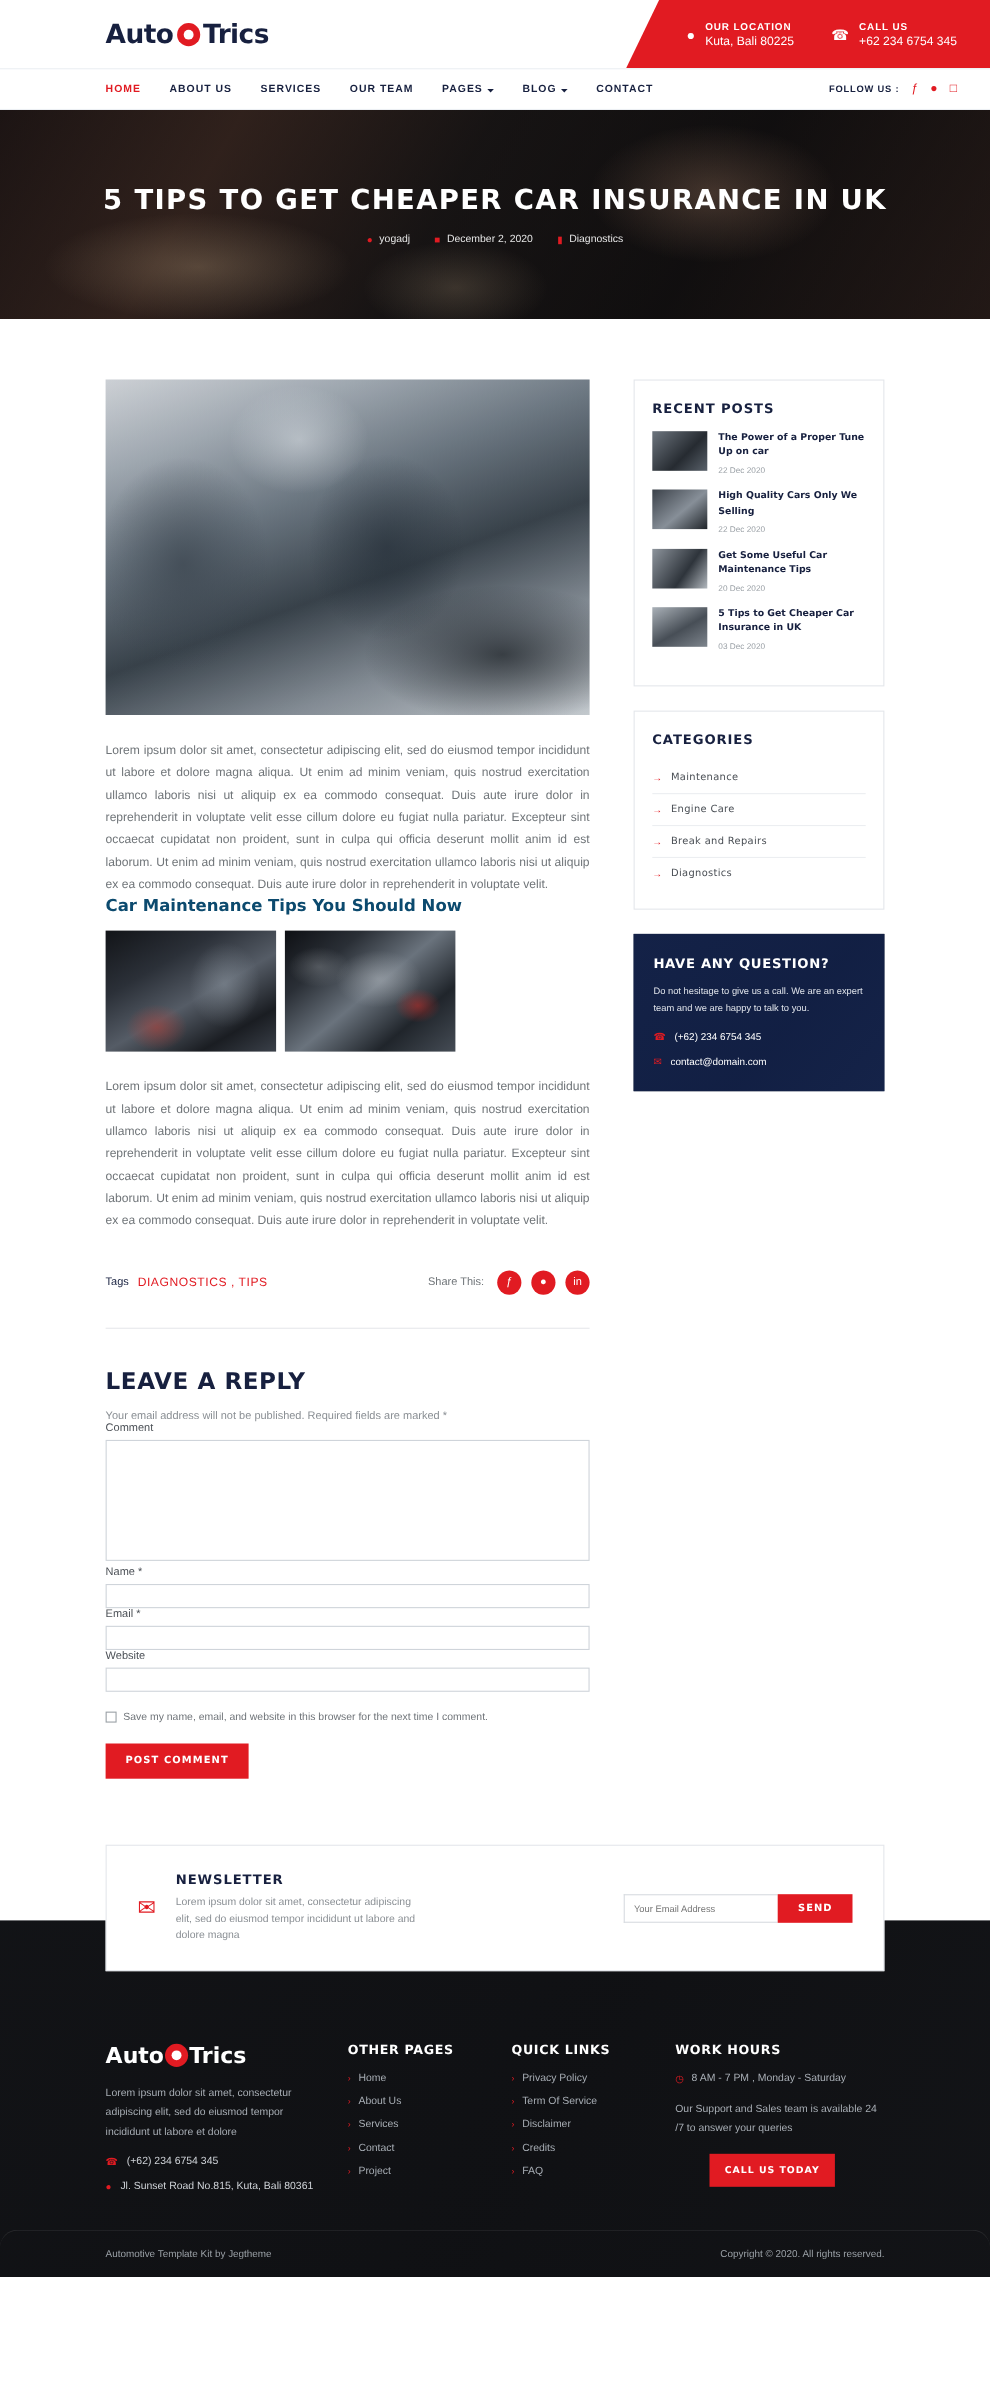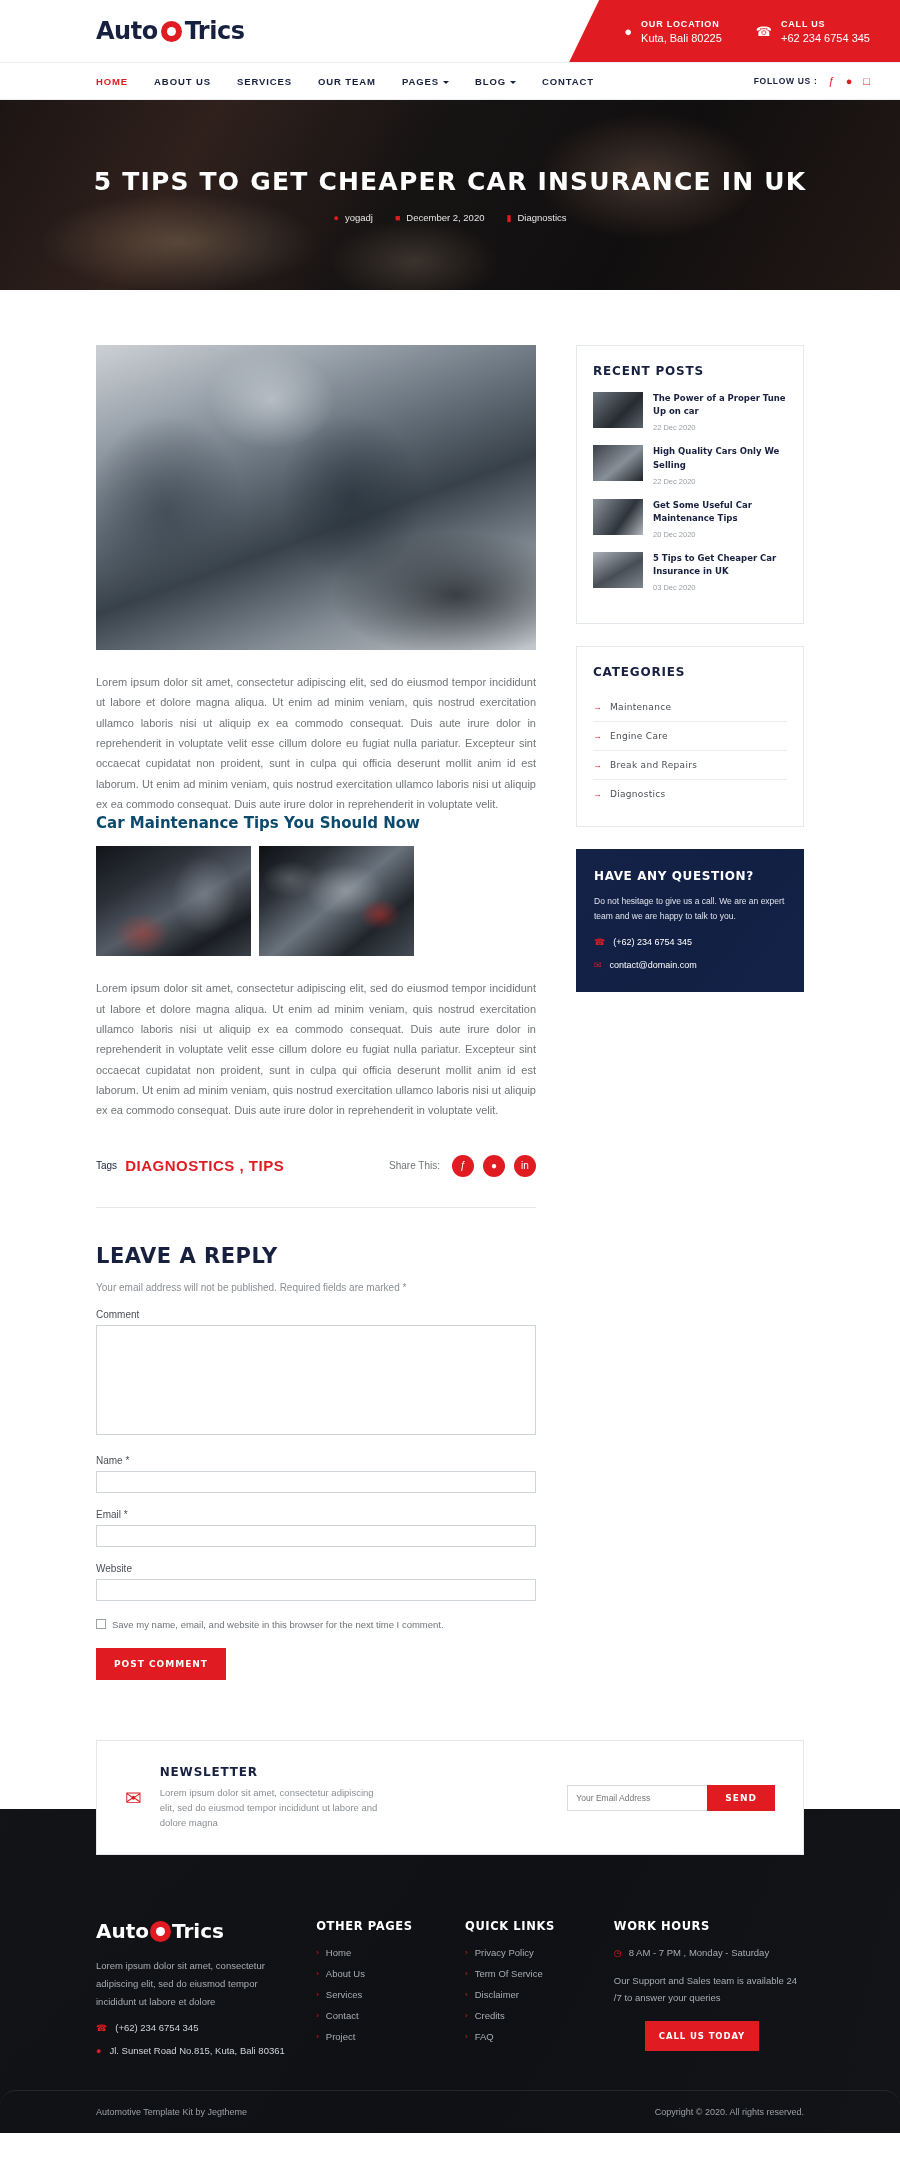--- a/index.html
+++ b/index.html
@@ -248,21 +248,21 @@
   }
 
   .tags-row {
     margin-top: 34px;
     display: flex;
     align-items: center;
     justify-content: space-between;
   }
   .tags-left { display: flex; align-items: center; gap: 8px; }
   .tags-label { font-size: 10px; color: #17203f; }
-  .tags-val { font-size: 15px; font-weight: bold; color: #e11b22; letter-spacing: 0.5px; text-align: right; }
+  .tags-val { font-size: 11px; font-weight: normal; color: #e11b22; letter-spacing: 0.5px; text-align: right; }
   .share-left { display: flex; align-items: center; gap: 9px; }
   .share-label { font-size: 10px; color: #707579; margin-right: 3px; }
   .share-btn {
     width: 22px; height: 22px;
     border-radius: 50%;
     background: #e11b22;
     color: #fff;
     font-size: 10px;
     display: flex; align-items: center; justify-content: center;
     cursor: pointer;
@@ -273,21 +273,21 @@
   .reply-title {
     font-family: "DejaVu Sans", sans-serif;
     font-size: 21px;
     font-weight: bold;
     color: #17203f;
     letter-spacing: 0.5px;
     text-transform: uppercase;
     margin-top: 36px;
   }
   .reply-note { font-size: 10px; color: #8a8f94; margin-top: 14px; }
-  .field-label { font-size: 10px; color: #4a4f55; margin-top: 16px; margin-bottom: 5px; display: block; }
+  .field-label { font-size: 10px; color: #4a4f55; margin-bottom: 5px; display: block; }
   .inp {
     width: 100%;
     height: 22px;
     border: 1px solid #cfd4da;
     background: #fff;
     outline: none;
     font-family: "Liberation Sans", sans-serif;
     font-size: 11px;
     padding: 0 6px;
   }

